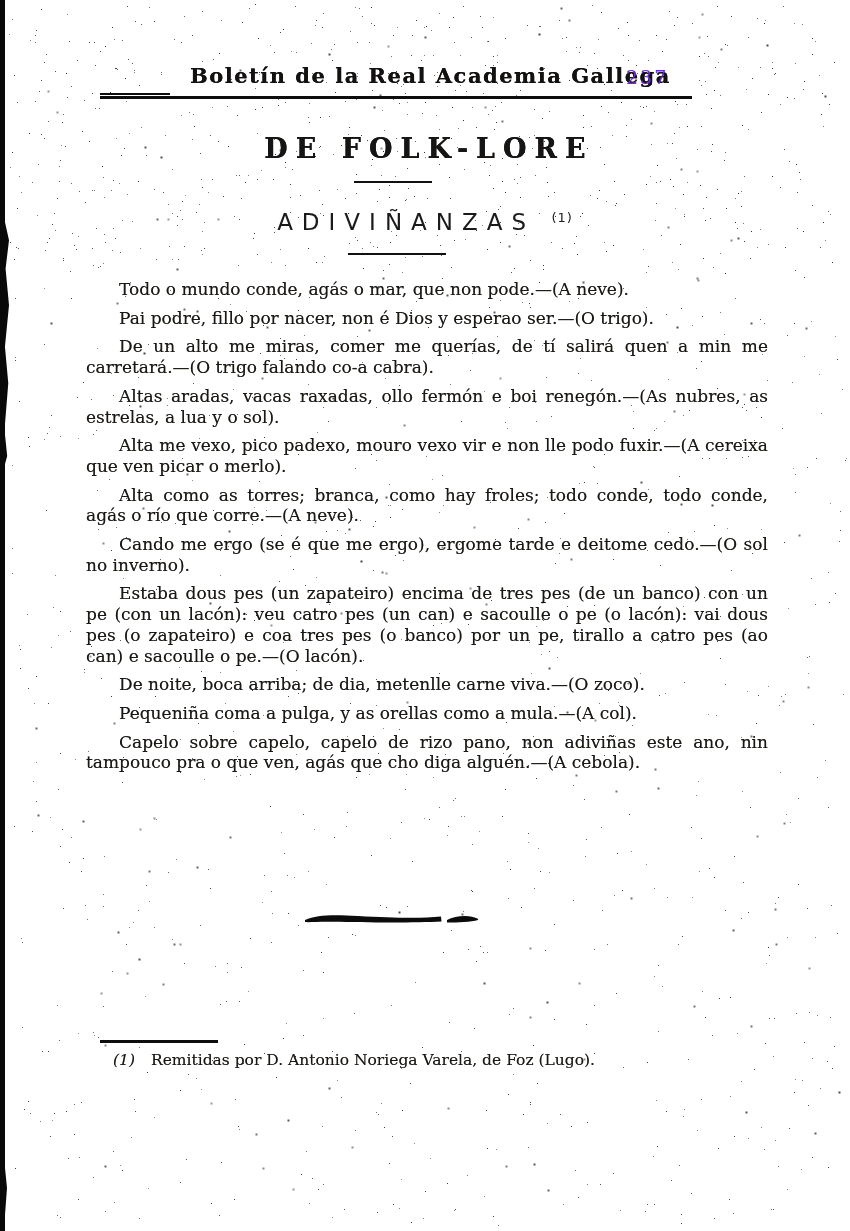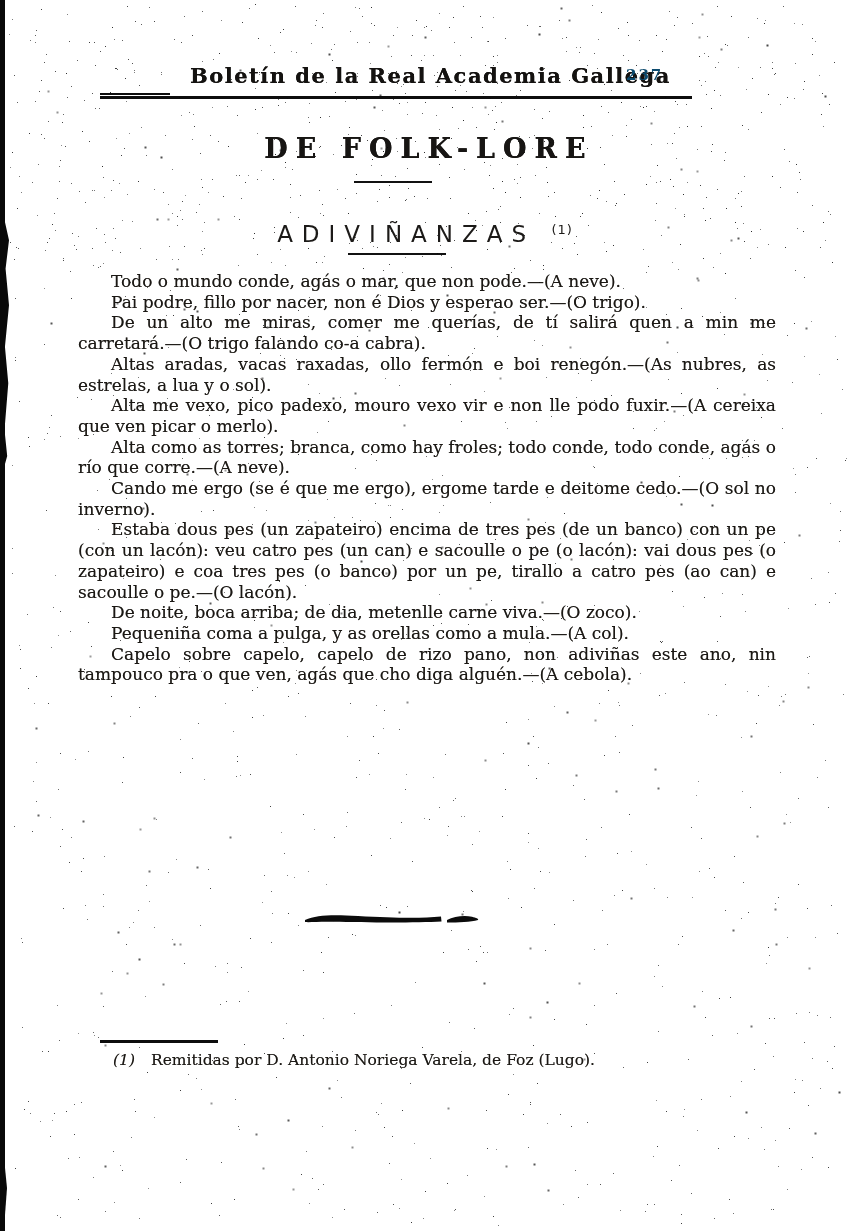--- a/index.html
+++ b/index.html
@@ -22,47 +22,47 @@
   
   .journal-title{
     position:absolute;left:190px;top:63px;width:440px;
     text-align:center;font-size:21px;font-weight:bold;letter-spacing:1.5px;
     font-family:"DejaVu Serif", serif;color:#141210;
     text-shadow:0 0 .5px #141210;
     white-space:nowrap;
   }
   .page-number{
     position:absolute;left:626px;top:66px;
-    font-size:15px;font-weight:bold;letter-spacing:2px;color:#0c4a6e;
+    font-size:19px;font-weight:normal;letter-spacing:2px;color:#6d28d9;
   }
   .header-rule{position:absolute;left:100px;top:96px;width:592px;height:3px;background:#0d0d0d;}
   .header-rule-cap{position:absolute;left:100px;top:93px;width:70px;height:2px;background:#0d0d0d;}
 
   
   .section-title{
     position:absolute;left:4px;top:133px;width:850px;text-align:center;
     font-family:"DejaVu Serif", serif;font-weight:bold;
     font-size:27px;letter-spacing:8px;color:#171513;
     text-shadow:0 0 .6px #171513;
   }
   .title-rule-1{position:absolute;left:354px;top:181px;width:78px;height:2px;background:#111;}
   .article-title{
-    position:absolute;left:0;top:221px;width:850px;text-align:center;
+    position:absolute;left:0;top:209px;width:850px;text-align:center;
     font-family:"DejaVu Sans", sans-serif;
     font-size:23px;letter-spacing:9px;color:#1c1a18;
   }
   .article-title sup{font-size:13px;letter-spacing:1px;vertical-align:8px;}
   .title-rule-2{position:absolute;left:348px;top:253px;width:98px;height:2px;background:#111;}
 
   
   .riddle-list{
     position:absolute;left:78px;top:271px;width:698px;
   }
   .riddle{
-    margin:0;padding:0;
+    margin:8px;padding:0;
     font-size:17px;line-height:20.7px;
     text-align:justify;text-indent:33px;
     color:#1b1814;
     text-shadow:0 0 .4px rgba(20,18,14,.55);
   }
 
   
   .divider{position:absolute;left:303px;top:909px;width:178px;height:18px;}
 
   

